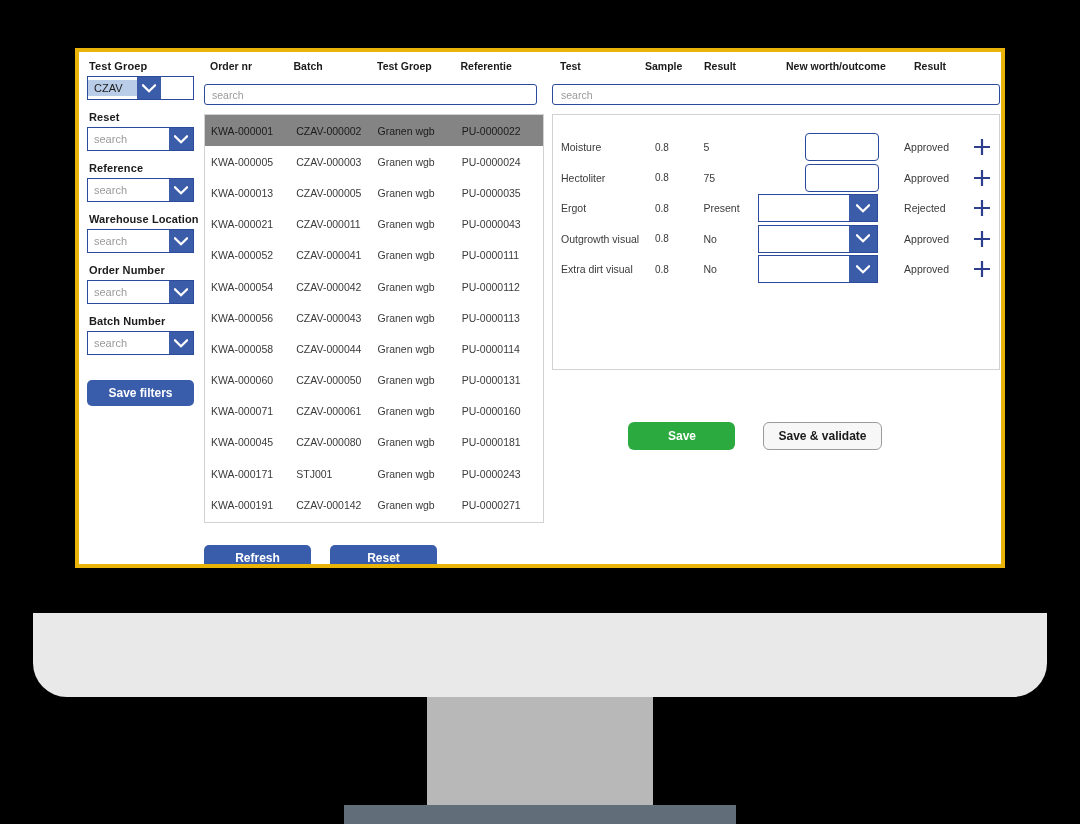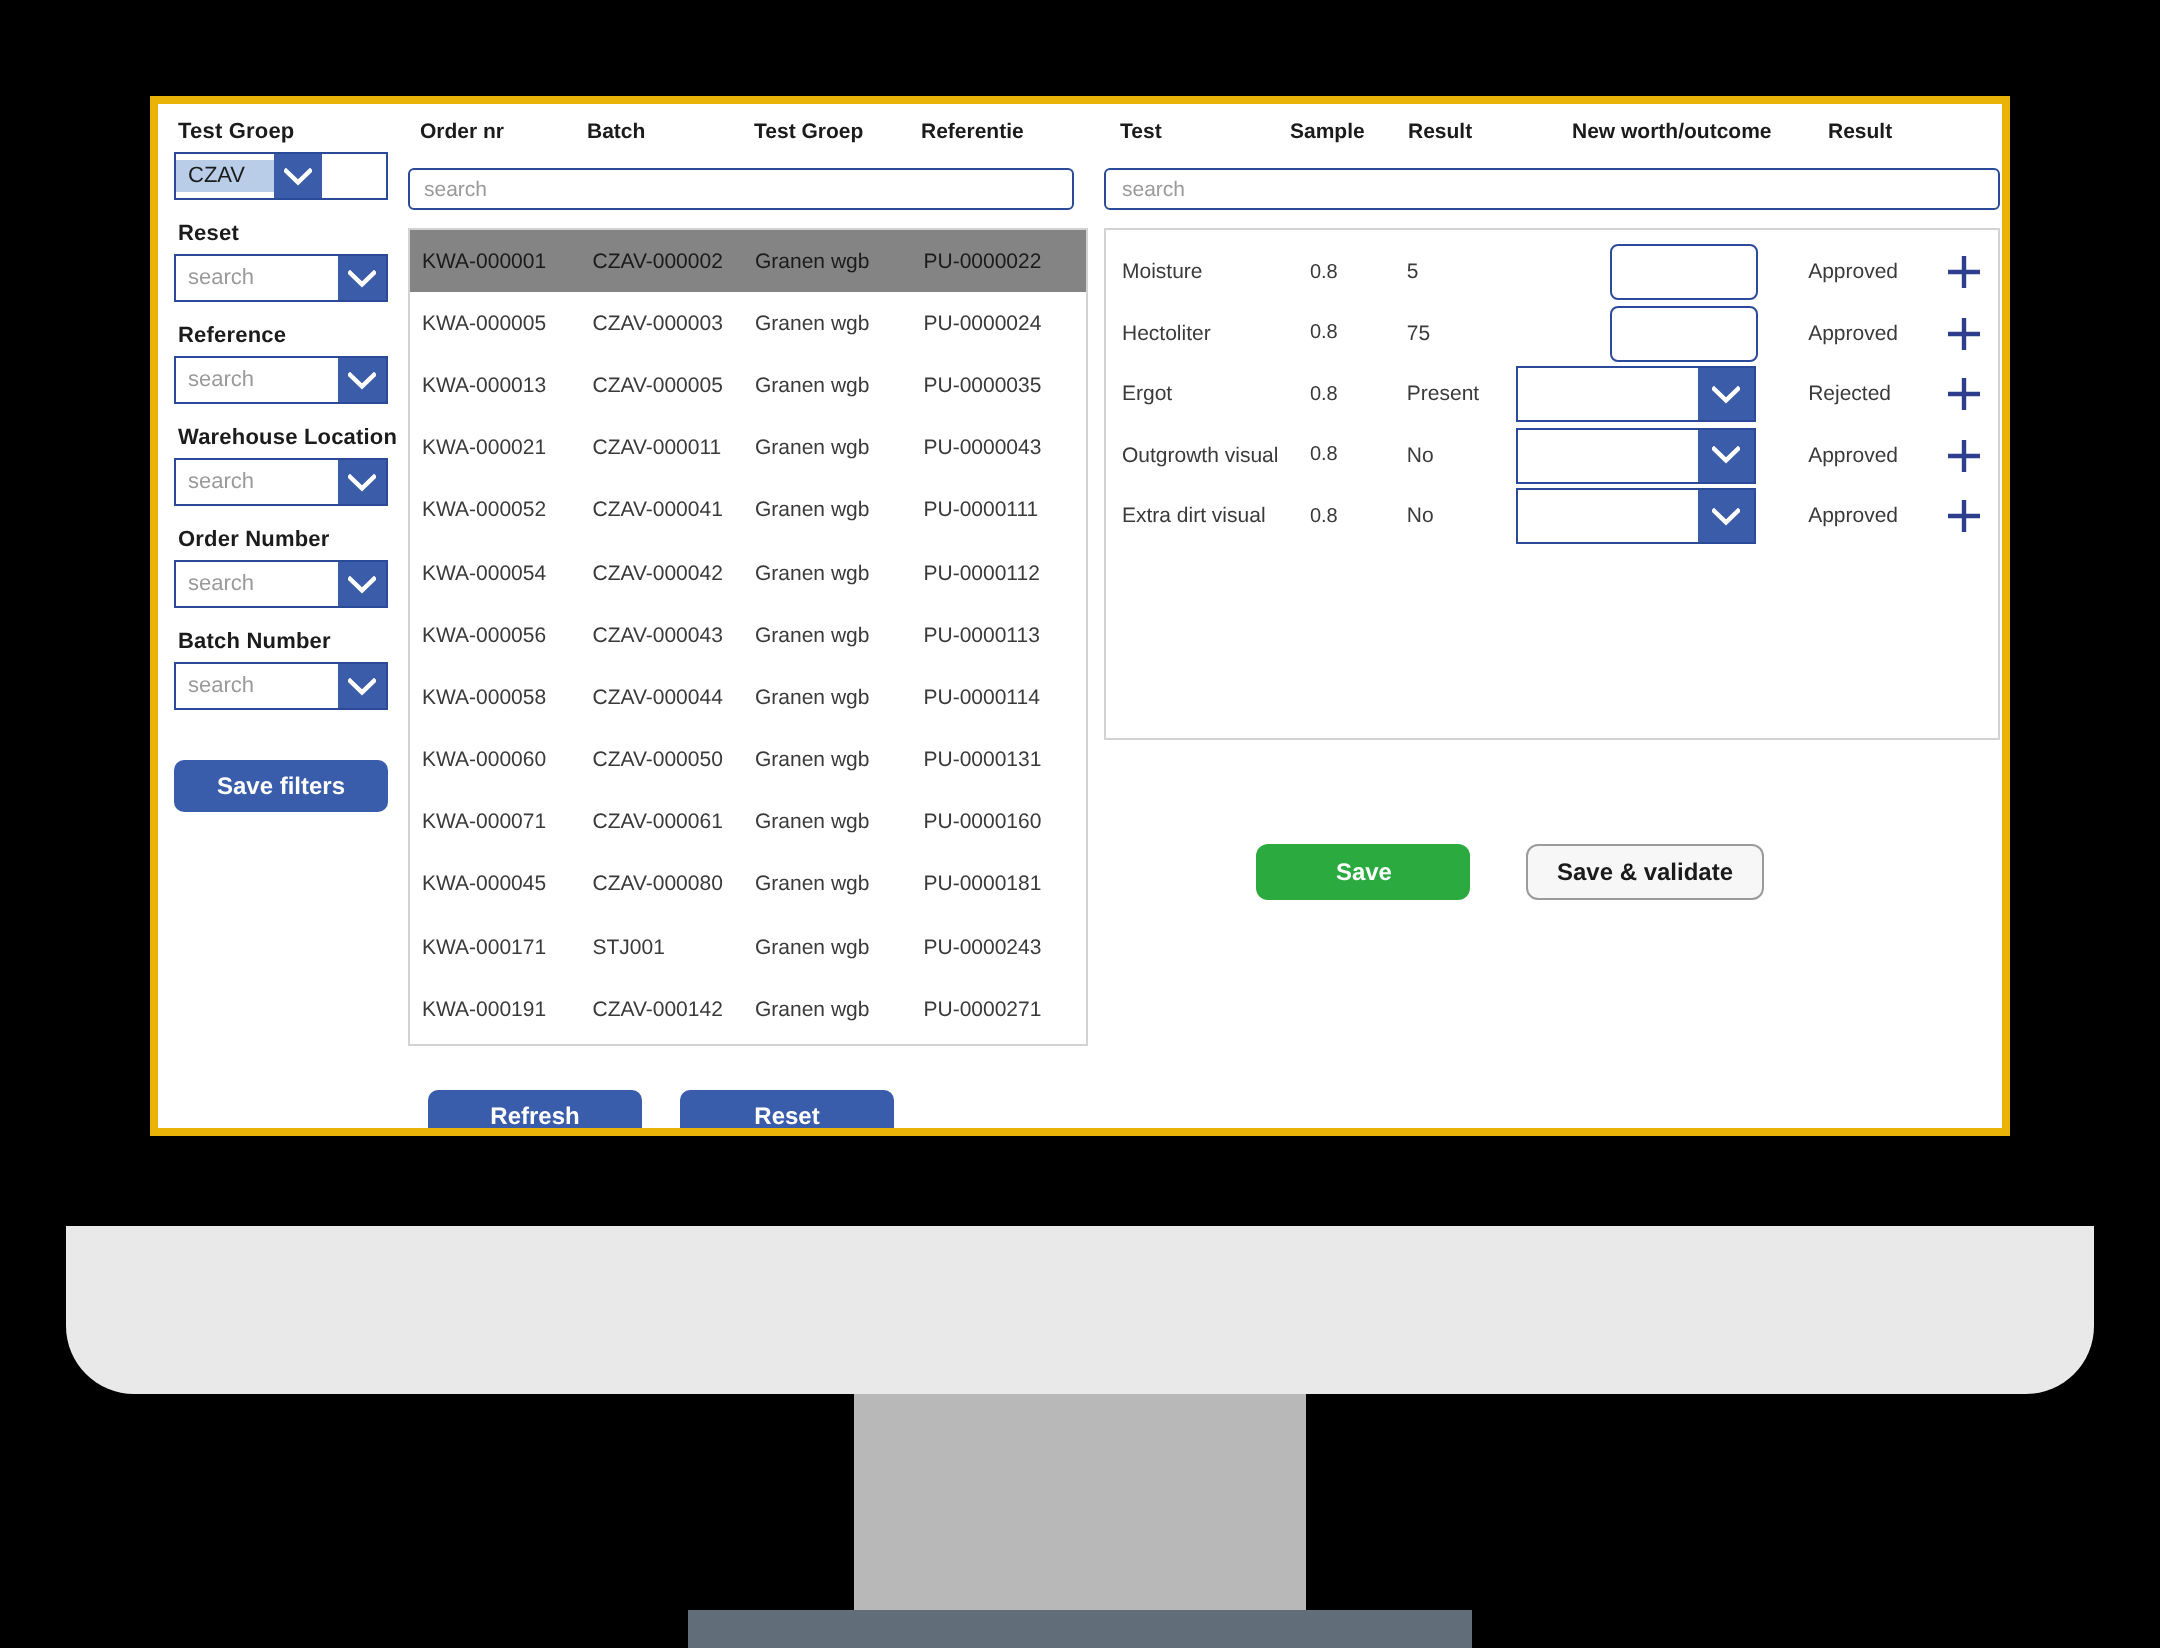--- a/index.html
+++ b/index.html
@@ -96,21 +96,21 @@
   }
   .trow{display:flex;align-items:center;height:31.2px;padding-left:6px;
     font-size:10.5px;color:#3a3a3a;box-sizing:border-box;}
   .trow.sel{background:#848484;color:#1b1b1b;}
   .trow > div{overflow:hidden;white-space:nowrap;}
   .c1{width:86px;}
   .c2{width:82px;}
   .c3{width:85px;}
   .c4{width:82px;}
 
-  .midbtns{position:absolute;left:135px;top:493px;display:flex;gap:19px;}
+  .midbtns{position:absolute;left:125px;top:493px;display:flex;gap:19px;}
   .btn-blue{
     width:107px;height:26px;border:none;border-radius:5px;background:#3a5dab;
     color:#fff;font-size:12px;font-weight:bold;font-family:inherit;cursor:pointer;
   }
 
   
   .right{position:absolute;left:473px;top:8px;width:450px;}
   .rheads{display:flex;font-size:10.5px;font-weight:bold;color:#1b1b1b;height:16px;}
   .rh1{width:85px;padding-left:8px;}
   .rh2{width:59px;}
@@ -120,21 +120,21 @@
 
   .rsearch{
     margin-top:8px;height:21px;width:448px;border:1.6px solid #2c4a9a;
     background:#fff;border-radius:3px;box-sizing:border-box;
     display:flex;align-items:center;
   }
   .rsearch span{font-size:10.5px;color:#9a9a9a;padding-left:8px;}
 
   .rcard{
     margin-top:9px;width:448px;height:256px;border:1px solid #d2d2d2;
-    background:#fff;box-sizing:border-box;padding-top:6px;
+    background:#fff;box-sizing:border-box;padding-top:17px;
   }
   .rrow{display:flex;align-items:center;height:30.5px;}
   .rc-test{width:97px;padding-left:8px;font-size:10.5px;color:#3a3a3a;}
   .rc-sample{width:50px;font-size:10px;color:#3a3a3a;}
   .rc-result{width:55px;font-size:10.5px;color:#3a3a3a;}
   .rc-input{width:148px;display:flex;}
   .rc-outcome{width:62px;font-size:10.5px;color:#3a3a3a;text-align:left;padding-left:4px;}
   .rc-plus{width:36px;display:flex;justify-content:center;}
 
   .txtbox{

